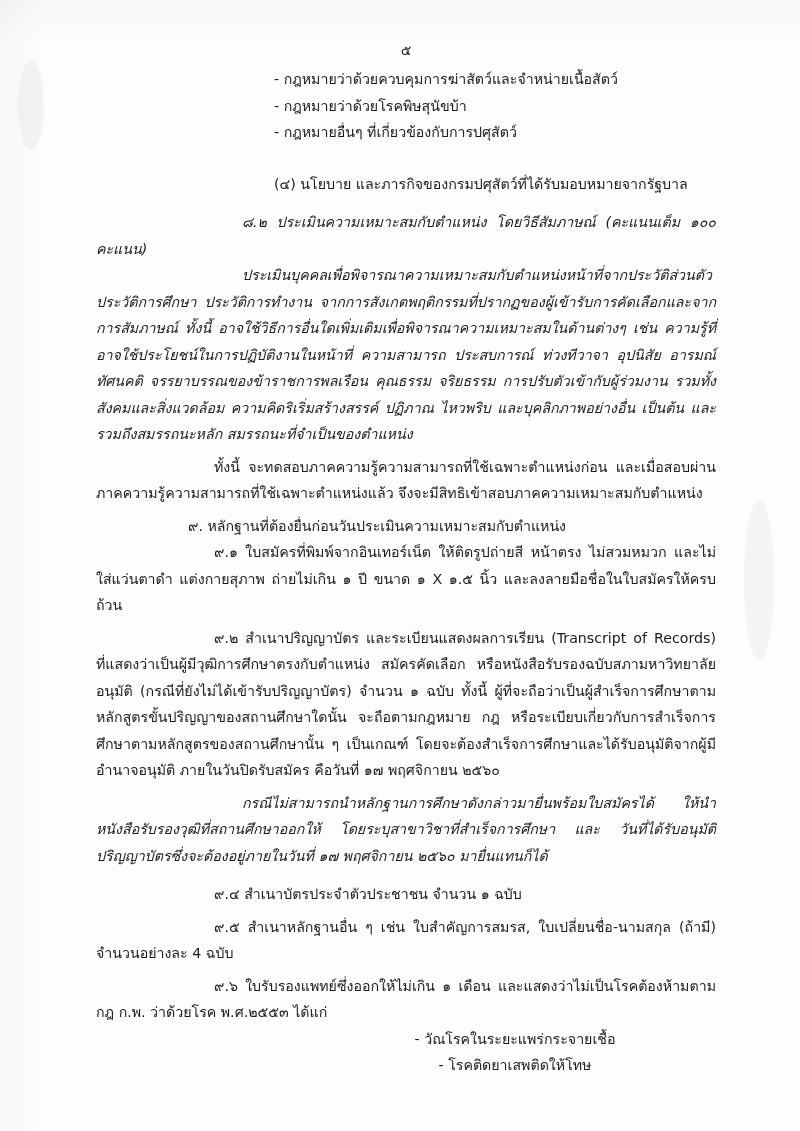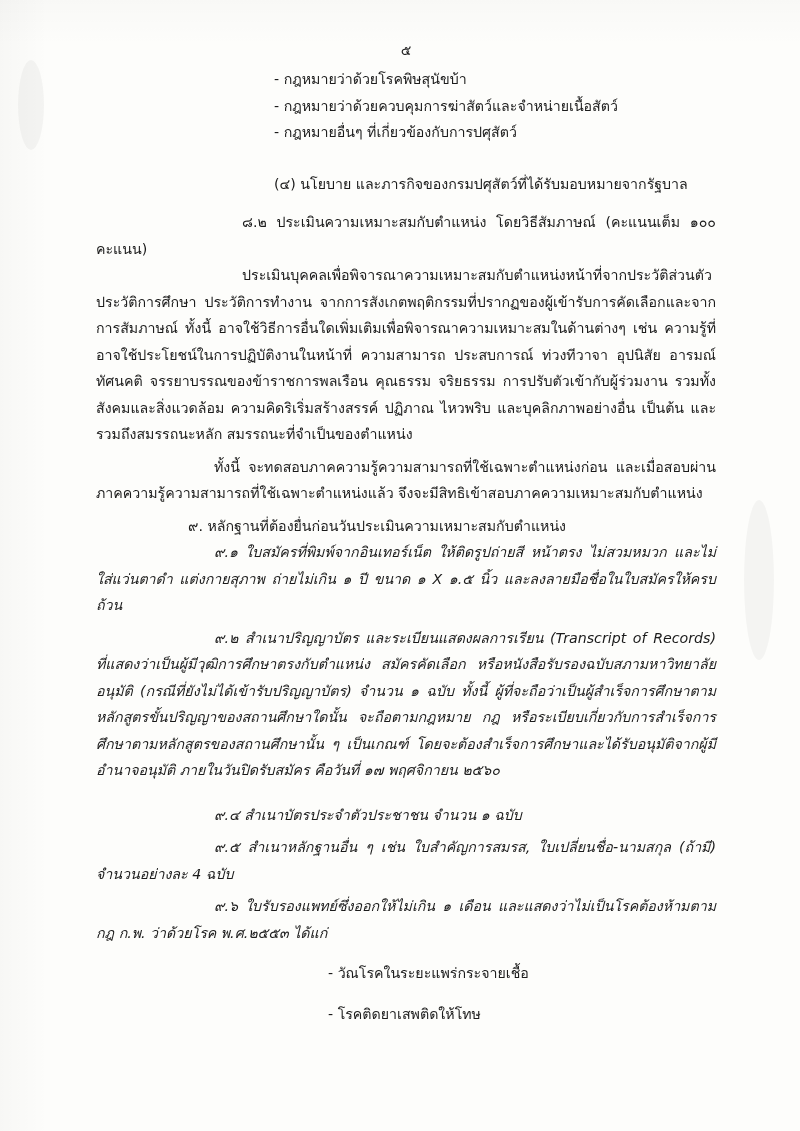--- a/index.html
+++ b/index.html
@@ -55,34 +55,34 @@
   }
   .indent-sub {
     padding-left: 178px;
     margin-top: 25px;
   }
   .indent-para {
     text-indent: 118px;
   }
   .indent-para2 {
     text-indent: 146px;
+    font-style: italic;
   }
   .indent-head {
     text-indent: 92px;
   }
   .indent-item {
     text-indent: 118px;
-    font-style: italic;
   }
   .bullet-block {
     padding-left: 218px;
   }
   .bullet-block p {
-    text-align: left;
-    margin: 14px;
+    text-align: center;
+    margin: 0;
   }
   .gap-s { height: 6px; }
   .gap-m { height: 12px; }
   .smudge {
     position: absolute;
     border-radius: 50%;
     background: rgba(0,0,0,0.035);
     pointer-events: none;
   }
 </style>
@@ -92,22 +92,22 @@
 <div class="page">
   <div class="paper"></div>
 
   <div class="smudge" style="left:18px; top:60px; width:26px; height:90px;"></div>
   <div class="smudge" style="left:744px; top:500px; width:30px; height:160px;"></div>
 
   <div class="content">
 
     <div class="page-number">๕</div>
 
+    <p class="dash-line">- กฎหมายว่าด้วยควบคุมการฆ่าสัตว์และจำหน่ายเนื้อสัตว์</p>
     <p class="dash-line">- กฎหมายว่าด้วยโรคพิษสุนัขบ้า</p>
-    <p class="dash-line">- กฎหมายว่าด้วยควบคุมการฆ่าสัตว์และจำหน่ายเนื้อสัตว์</p>
     <p class="dash-line">- กฎหมายอื่นๆ ที่เกี่ยวข้องกับการปศุสัตว์</p>
 
     <p class="indent-sub">(๔) นโยบาย และภารกิจของกรมปศุสัตว์ที่ได้รับมอบหมายจากรัฐบาล</p>
 
     <div class="gap-m"></div>
 
     <p class="indent-para2">๘.๒ ประเมินความเหมาะสมกับตำแหน่ง โดยวิธีสัมภาษณ์ (คะแนนเต็ม ๑๐๐ คะแนน)</p>
     <p class="indent-para2">ประเมินบุคคลเพื่อพิจารณาความเหมาะสมกับตำแหน่งหน้าที่จากประวัติส่วนตัว ประวัติการศึกษา ประวัติการทำงาน จากการสังเกตพฤติกรรมที่ปรากฏของผู้เข้ารับการคัดเลือกและจากการสัมภาษณ์ ทั้งนี้ อาจใช้วิธีการอื่นใดเพิ่มเติมเพื่อพิจารณาความเหมาะสมในด้านต่างๆ เช่น ความรู้ที่อาจใช้ประโยชน์ในการปฏิบัติงานในหน้าที่ ความสามารถ ประสบการณ์ ท่วงทีวาจา อุปนิสัย อารมณ์ ทัศนคติ จรรยาบรรณของข้าราชการพลเรือน คุณธรรม จริยธรรม การปรับตัวเข้ากับผู้ร่วมงาน รวมทั้งสังคมและสิ่งแวดล้อม ความคิดริเริ่มสร้างสรรค์ ปฏิภาณ ไหวพริบ และบุคลิกภาพอย่างอื่น เป็นต้น และรวมถึงสมรรถนะหลัก สมรรถนะที่จำเป็นของตำแหน่ง</p>
 
     <div class="gap-s"></div>
@@ -118,20 +118,21 @@
 
     <p class="indent-head">๙. หลักฐานที่ต้องยื่นก่อนวันประเมินความเหมาะสมกับตำแหน่ง</p>
     <p class="indent-item">๙.๑ ใบสมัครที่พิมพ์จากอินเทอร์เน็ต ให้ติดรูปถ่ายสี หน้าตรง ไม่สวมหมวก และไม่ใส่แว่นตาดำ แต่งกายสุภาพ ถ่ายไม่เกิน ๑ ปี ขนาด ๑ X ๑.๕ นิ้ว และลงลายมือชื่อในใบสมัครให้ครบถ้วน</p>
 
     <div class="gap-s"></div>
 
     <p class="indent-item">๙.๒ สำเนาปริญญาบัตร และระเบียนแสดงผลการเรียน (Transcript of Records) ที่แสดงว่าเป็นผู้มีวุฒิการศึกษาตรงกับตำแหน่ง สมัครคัดเลือก หรือหนังสือรับรองฉบับสภามหาวิทยาลัยอนุมัติ (กรณีที่ยังไม่ได้เข้ารับปริญญาบัตร) จำนวน ๑ ฉบับ ทั้งนี้ ผู้ที่จะถือว่าเป็นผู้สำเร็จการศึกษาตามหลักสูตรขั้นปริญญาของสถานศึกษาใดนั้น จะถือตามกฎหมาย กฎ หรือระเบียบเกี่ยวกับการสำเร็จการศึกษาตามหลักสูตรของสถานศึกษานั้น ๆ เป็นเกณฑ์ โดยจะต้องสำเร็จการศึกษาและได้รับอนุมัติจากผู้มีอำนาจอนุมัติ ภายในวันปิดรับสมัคร คือวันที่ ๑๗ พฤศจิกายน ๒๕๖๐</p>
 
     <div class="gap-s"></div>
 
+    <p class="indent-para2">กรณีไม่สามารถนำหลักฐานการศึกษาดังกล่าวมายื่นพร้อมใบสมัครได้ ให้นำหนังสือรับรองวุฒิที่สถานศึกษาออกให้ โดยระบุสาขาวิชาที่สำเร็จการศึกษา และ วันที่ได้รับอนุมัติปริญญาบัตรซึ่งจะต้องอยู่ภายในวันที่ ๑๗ พฤศจิกายน ๒๕๖๐ มายื่นแทนก็ได้</p>
 
     <div class="gap-s"></div>
 
 
     <div class="gap-s"></div>
 
     <p class="indent-item">๙.๔ สำเนาบัตรประจำตัวประชาชน จำนวน ๑ ฉบับ</p>
 
     <div class="gap-s"></div>
 

